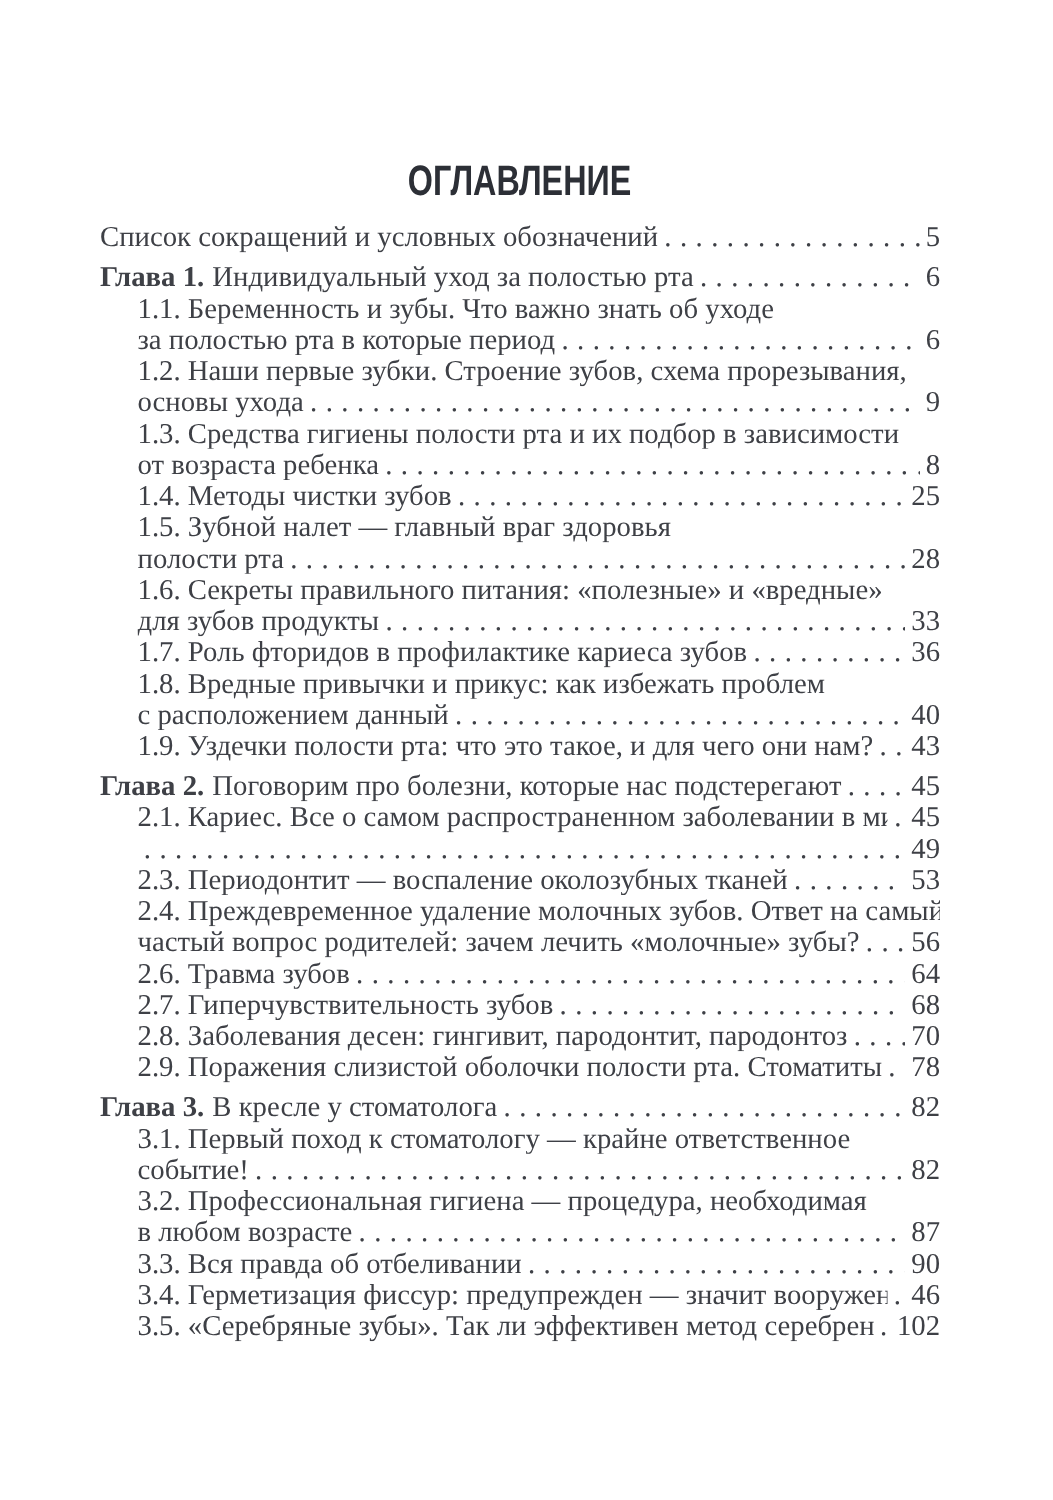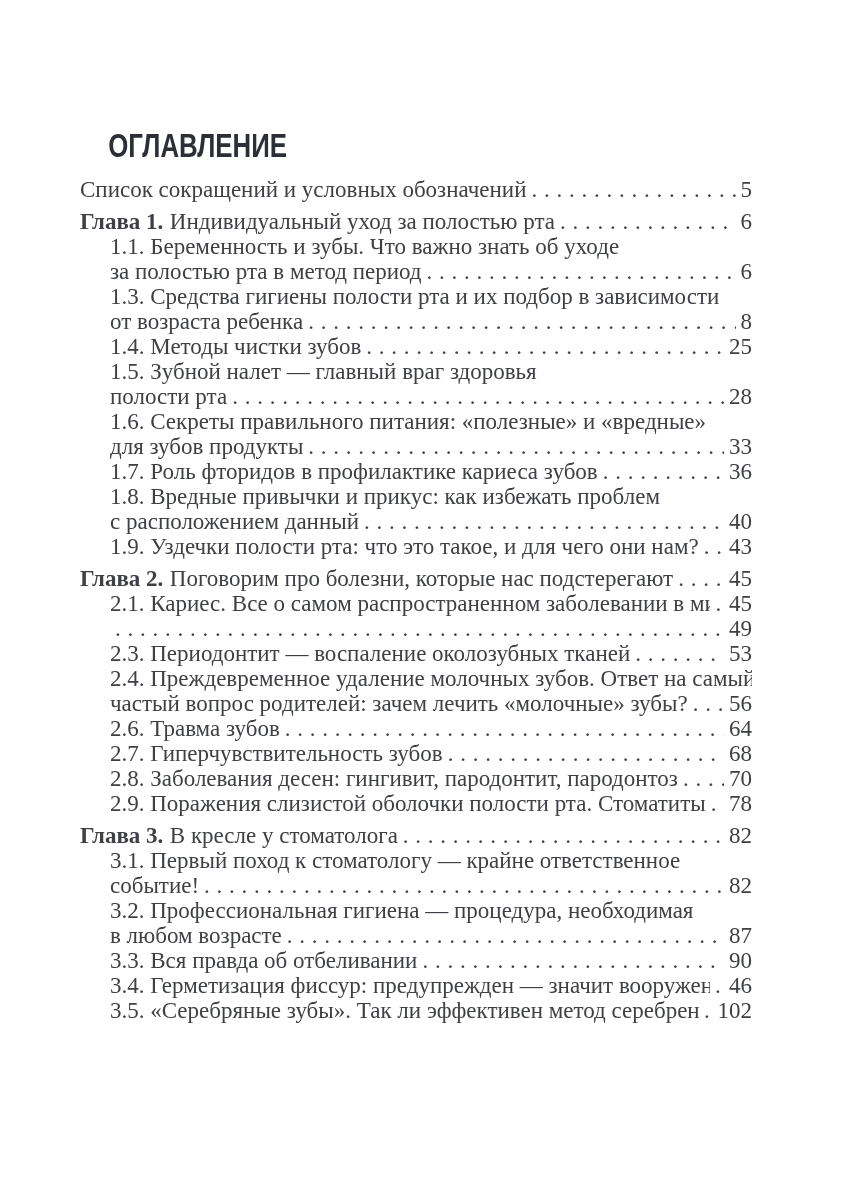--- a/index.html
+++ b/index.html
@@ -20,20 +20,21 @@
     width:842px; height:1200px;
     background:var(--paper);
   }
   .content{
     position:absolute;
     left:80px; top:124px;
     width:672px;
     color:var(--ink);
   }
   .title{
+    text-align:center;
     height:42px;
     line-height:42px;
     margin-bottom:11px;
   }
   .title-inner{
     display:inline-block;
     font-family:"Liberation Sans","DejaVu Sans",sans-serif;
     font-weight:bold;
     font-size:34px;
     letter-spacing:0px;
@@ -105,26 +106,34 @@
 
     <div class="entry-row">
       <span class="txt"><span class="prefix">Глава 1.</span><span class="txt-main">Индивидуальный уход за полостью рта</span></span>
       <span class="leader"></span>
       <span class="pg">6</span>
     </div>
   </div>
         <div class="entry section">
     <div class="entry-first">1.1. Беременность и зубы. Что важно знать об уходе</div>
     <div class="entry-row">
-      <span class="txt"><span class="txt-main">за полостью рта в метод период</span></span>
+      <span class="txt"><span class="txt-main">за полостью рта в которые период</span></span>
       <span class="leader"></span>
       <span class="pg">6</span>
     </div>
   </div>
         <div class="entry section">
+    <div class="entry-first">1.2. Наши первые зубки. Строение зубов, схема прорезывания,</div>
+    <div class="entry-row">
+      <span class="txt"><span class="txt-main">основы ухода</span></span>
+      <span class="leader"></span>
+      <span class="pg">9</span>
+    </div>
+  </div>
+        <div class="entry section">
     <div class="entry-first">1.3. Средства гигиены полости рта и их подбор в зависимости</div>
     <div class="entry-row">
       <span class="txt"><span class="txt-main">от возраста ребенка</span></span>
       <span class="leader"></span>
       <span class="pg">8</span>
     </div>
   </div>
         <div class="entry section">
 
     <div class="entry-row">

